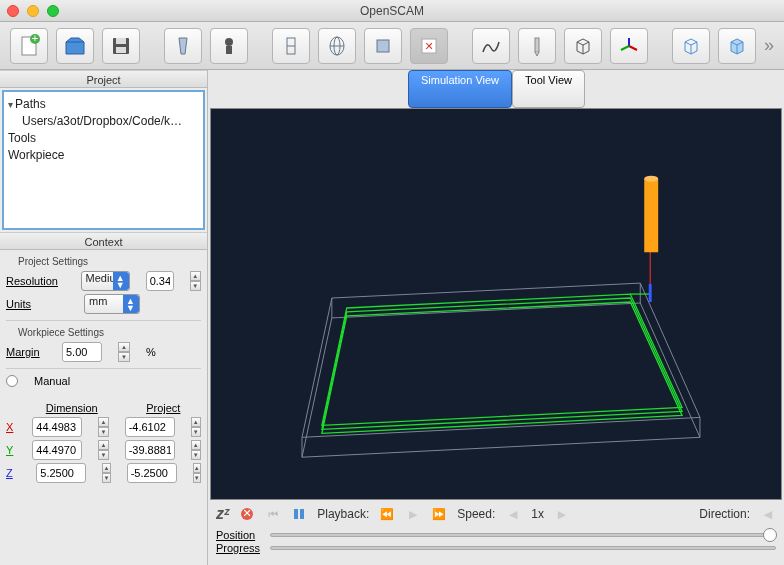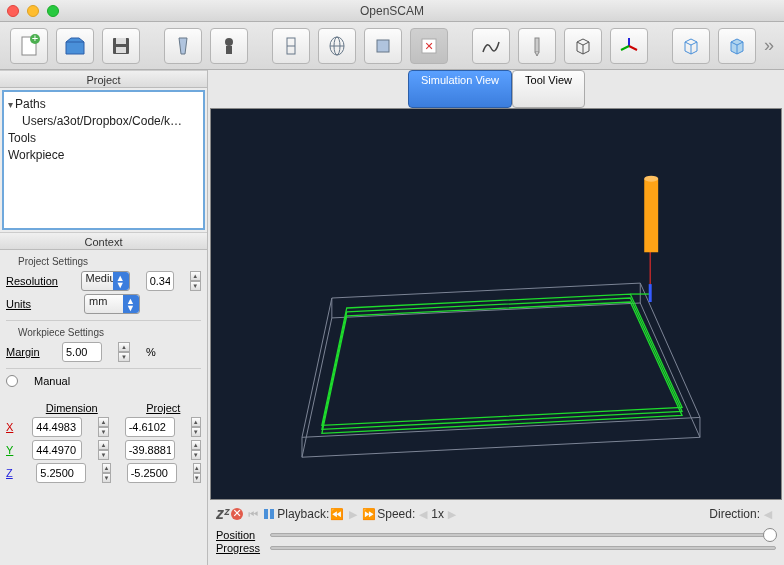--- a/index.html
+++ b/index.html
@@ -48,21 +48,21 @@
   .colhead { text-decoration:underline; font-size:11px; flex:1; text-align:center;margin-top:12px;}
   
   
   .viewport-wrap { flex:1; display:flex; flex-direction:column; background:#e8e8e8;}
   .tabs { height:38px; display:flex; padding-left:200px; gap:0;}
   .tab { padding:3px 12px; border:1px solid #aaa; background:linear-gradient(#fdfdfd,#e5e5e5); font-size:11px; border-radius:4px; cursor:pointer;}
   .tab.active { background:linear-gradient(#5aa0ff,#3b7ddd); color:#fff; border-color:#2d5fa8;}
   .view3d { height: 392px; background:#141d2d; border:1px solid #888; margin:0 2px; position:relative;}
   .view3d svg { width:100%; height:100%;}
   
-  .playback { height:28px; display:flex; align-items:center; padding:0 8px;}
+  .playback { height:28px; display:flex; align-items:center; gap:10px; padding:0 8px;}
   .pbtn { width:16px; height:16px; display:flex; align-items:center; justify-content:center; color:#888;}
   .pb-label { font-size:12px; color:#333;}
   
   .sliders { padding:0 8px 6px 8px;}
   .slider-row { display:flex; align-items:center; gap:6px; margin:1px 0;}
   .sl-lbl { width:48px; text-decoration:underline; font-size:11px;}
   .track { flex:1; height:4px; background:#c8c8c8; border-radius:2px; position:relative; border:1px solid #aaa;}
   .thumb { position:absolute; top:-6px; width:14px; height:14px; background:#fff; border:1px solid #888; border-radius:50%; }
 </style>
 </head>

